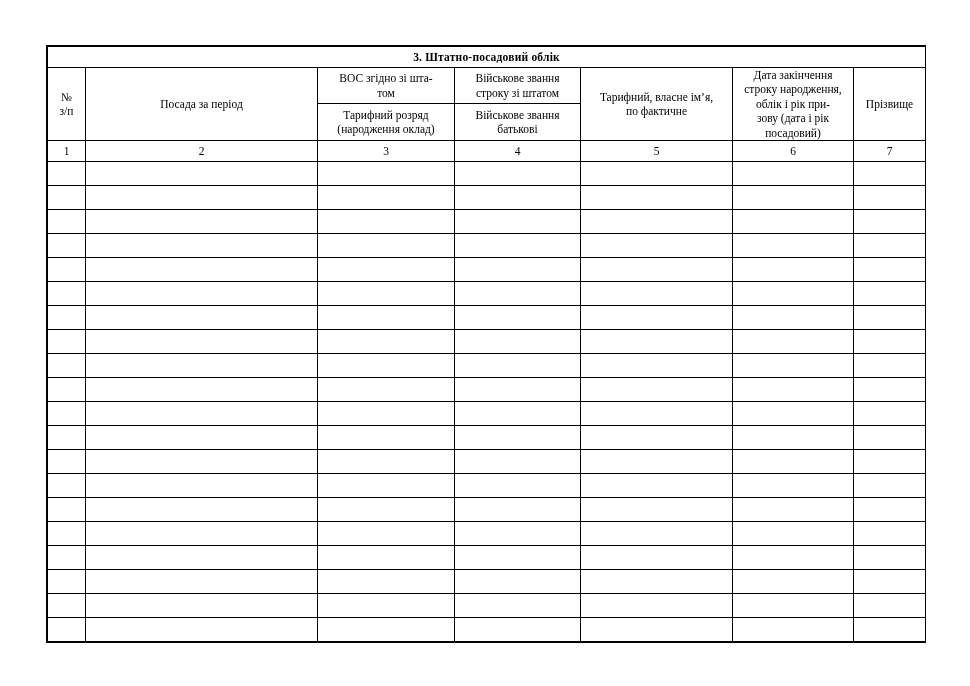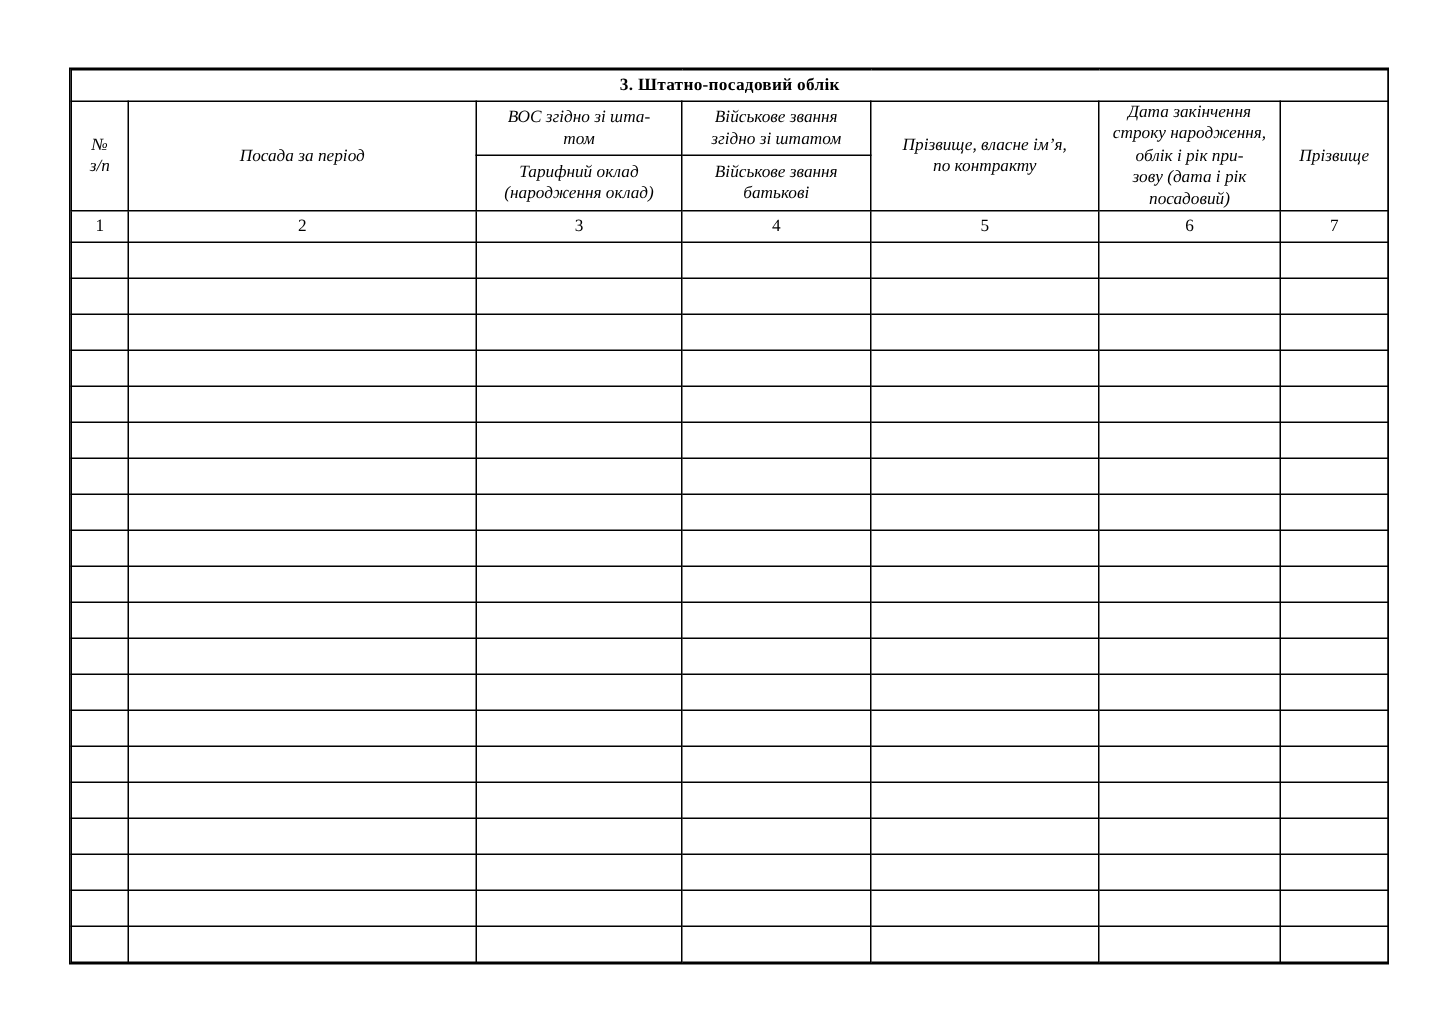--- a/index.html
+++ b/index.html
@@ -44,21 +44,20 @@
   }
   .title-cell {
     height: 20px;
     font-weight: bold;
     font-size: 12px;
     letter-spacing: .2px;
   }
   .hdr {
     padding: 3px 5px;
     font-size: 11.5px;
-    font-style: italic;
   }
   .hdr-left {
     text-align: left;
     padding: 3px 6px;
   }
   .hdr-small {
     font-size: 10.5px;
     line-height: 1.2;
     padding: 3px 5px;
     margin-top: 48px;
@@ -103,38 +102,38 @@
             <div>№</div>
             <div>з/п</div>
           </td>
           <td class="hdr" rowspan="2">Посада за період</td>
           <td class="hdr hdr-left">
             <div>ВОС згідно зі шта-</div>
             <div>том</div>
           </td>
           <td class="hdr">
             <div>Військове звання</div>
-            <div>згідно зі штатом</div>
+            <div>строку зі штатом</div>
           </td>
           <td class="hdr" rowspan="2">
-            <div>Прізвище, власне ім’я,</div>
-            <div>по контракту</div>
+            <div>Тарифний, власне ім’я,</div>
+            <div>по фактичне</div>
           </td>
           <td class="hdr hdr-small" rowspan="2">
             <div>Дата закінчення</div>
             <div>строку народження,</div>
             <div>облік і рік при-</div>
             <div>зову (дата і рік</div>
             <div>посадовий)</div>
           </td>
           <td class="hdr" rowspan="2">Прізвище</td>
         </tr>
         <tr>
           <td class="hdr hdr-left">
-            <div>Тарифний оклад</div>
+            <div>Тарифний розряд</div>
             <div>(народження оклад)</div>
           </td>
           <td class="hdr">
             <div>Військове звання</div>
             <div>батькові</div>
           </td>
         </tr>
         <tr class="numrow">
           <td>1</td>
           <td>2</td>

